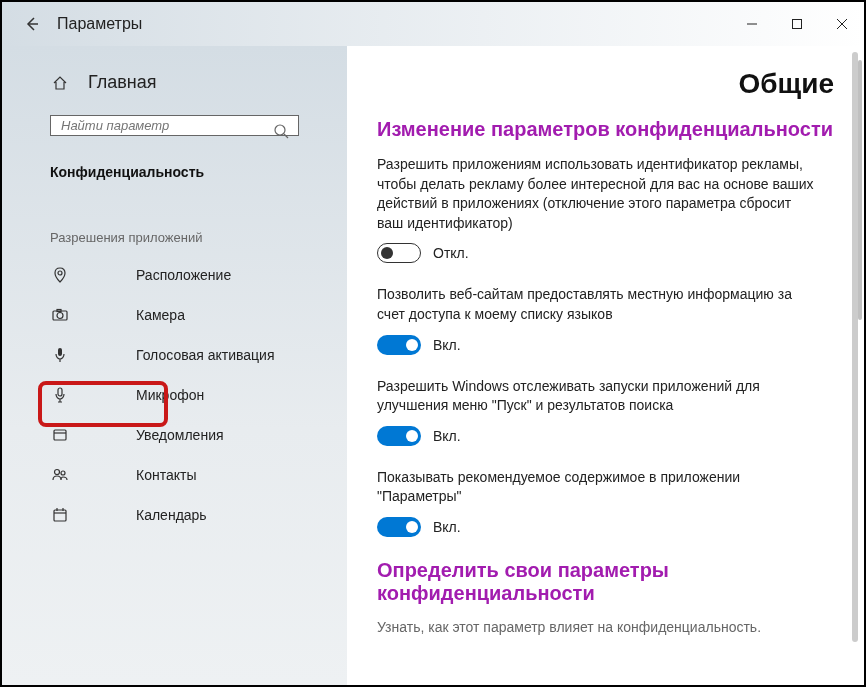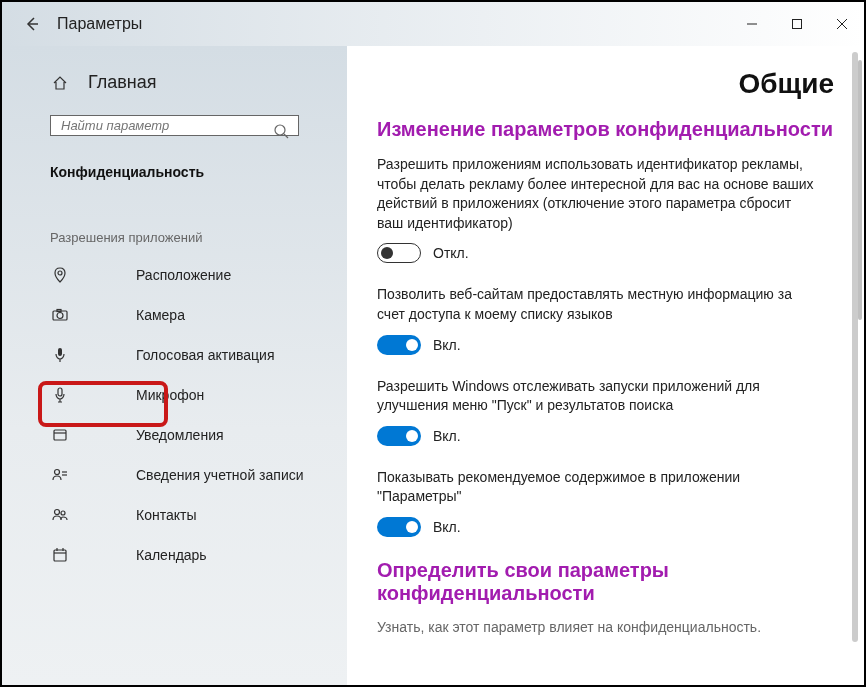--- a/index.html
+++ b/index.html
@@ -139,31 +139,20 @@
               <rect x="2" y="3" width="12" height="10" rx="1" stroke="#333" stroke-width="1.2" fill="none"></rect>
               <line x1="2" y1="6" x2="14" y2="6" stroke="#333" stroke-width="1.2"></line>
             </svg>
           </span>
         <span>Уведомления</span>
       </div>
       <div class="nav-item">
         <span class="icon">
             <svg width="16" height="16" viewBox="0 0 16 16">
               <circle cx="5" cy="5" r="2.5" stroke="#333" stroke-width="1.2" fill="none"></circle>
-              <path d="M1 13 C1 10 3 9 5 9 C7 9 9 10 9 13" stroke="#333" stroke-width="1.2" fill="none"></path>
-              <line x1="10" y1="5" x2="15" y2="5" stroke="#333" stroke-width="1.2"></line>
-              <line x1="10" y1="8" x2="15" y2="8" stroke="#333" stroke-width="1.2"></line>
-            </svg>
-          </span>
-        <span>Сведения учетной записи</span>
-      </div>
-      <div class="nav-item">
-        <span class="icon">
-            <svg width="16" height="16" viewBox="0 0 16 16">
-              <circle cx="5" cy="5" r="2.5" stroke="#333" stroke-width="1.2" fill="none"></circle>
               <circle cx="11" cy="6" r="2" stroke="#333" stroke-width="1.2" fill="none"></circle>
               <path d="M1 13 C1 10 3 9 5 9 C7 9 9 10 9 13 M9 13 C9 11 10 10 11 10 C13 10 15 11 15 13" stroke="#333" stroke-width="1.2" fill="none"></path>
             </svg>
           </span>
         <span>Контакты</span>
       </div>
       <div class="nav-item">
         <span class="icon">
             <svg width="16" height="16" viewBox="0 0 16 16">
               <rect x="2" y="3" width="12" height="11" rx="1" stroke="#333" stroke-width="1.2" fill="none"></rect>

